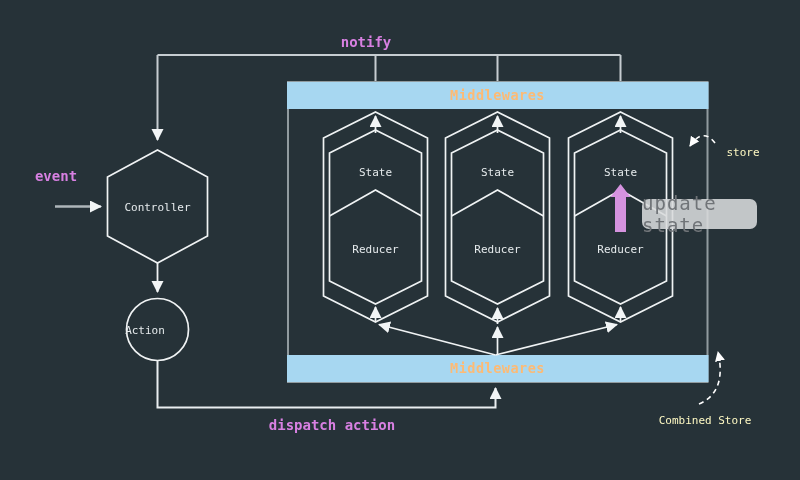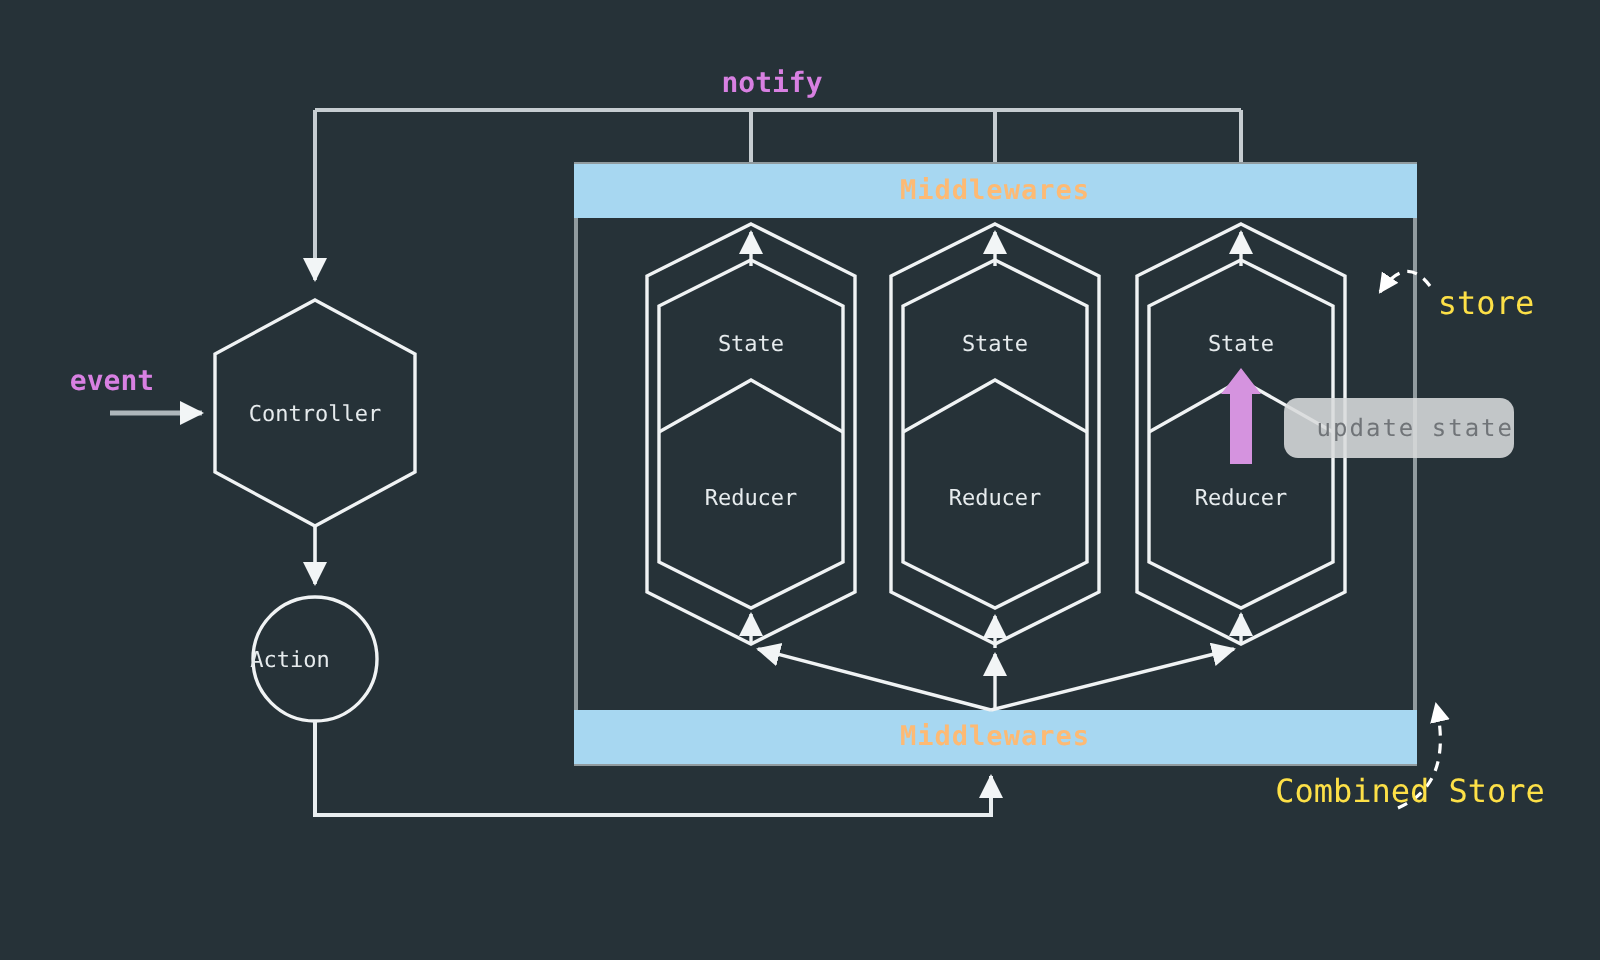--- a/index.html
+++ b/index.html
@@ -6,26 +6,26 @@
   #stage{
     position:relative;width:800px;height:480px;overflow:hidden;
     background:#263238;
     font-family:"DejaVu Sans Mono","Liberation Mono",monospace;
   }
   #stage svg{position:absolute;left:0;top:0;}
   .lbl{position:absolute;transform:translate(-50%,-50%);white-space:nowrap;line-height:1;}
   .node-text{color:#e6ebed;font-size:11px;}
   .bar-text{color:#fdba74;font-size:13.5px;font-weight:bold;letter-spacing:.5px;}
   .magenta{color:#d880e2;font-size:14px;font-weight:bold;}
-  .white-note{color:#fde047;font-size:16px;}
+  .white-note{color:#fef9c3;font-size:11px;}
   .badge{
     position:absolute;left:642px;top:199px;width:115px;height:30px;
     background:rgba(216,219,220,0.88);border-radius:7px;
-    display:flex;align-items:center;justify-content:flex-end;
-    color:#707478;font-size:12px;letter-spacing:1px;
+    display:flex;align-items:center;justify-content:flex-start;
+    color:#707478;font-size:19px;letter-spacing:1px;
   }
   .reference{
     position:absolute;right:10px;top:457px;
     color:#8b959b;font-size:11.5px;letter-spacing:.2px;
   }
 </style>
 </head>
 <body>
 
 <div id="stage">
@@ -104,37 +104,38 @@
     <polygon points="620.5,184 610.5,197 615,197 615,232 626,232 626,197 630.5,197" fill="#d593df"></polygon>
 
     <g stroke="#ffffff" stroke-width="1.6" stroke-dasharray="5 4" fill="none">
       <path d="M715,143 Q703,127 690,146" marker-end="url(#ahs)"></path>
     </g>
     <g stroke="#ffffff" stroke-width="1.6" stroke-dasharray="5 4" fill="none">
       <path d="M699,404 Q727,392 718,352" marker-end="url(#ahs)"></path>
     </g>
   </svg>
 
-  <div class="lbl magenta" style="left:386px;top:42px;">notify</div>
-  <div class="lbl magenta" style="left:56px;top:191px;">event</div>
+  <div class="lbl magenta" style="left:366px;top:42px;">notify</div>
+  <div class="lbl magenta" style="left:56px;top:176px;">event</div>
+  <div class="lbl magenta" style="left:332px;top:425px;">dispatch action</div>
 
   <div class="lbl node-text" style="left:157.5px;top:206.5px;">Controller</div>
   <div class="lbl node-text" style="left:145px;top:329.5px;">Action</div>
 
   <div class="lbl bar-text" style="left:497.5px;top:96px;">Middlewares</div>
   <div class="lbl bar-text" style="left:497.5px;top:369px;">Middlewares</div>
 
   <div class="lbl node-text" style="left:375.5px;top:172px;">State</div>
   <div class="lbl node-text" style="left:497.5px;top:172px;">State</div>
   <div class="lbl node-text" style="left:620.5px;top:172px;">State</div>
   <div class="lbl node-text" style="left:375.5px;top:249px;">Reducer</div>
   <div class="lbl node-text" style="left:497.5px;top:249px;">Reducer</div>
   <div class="lbl node-text" style="left:620.5px;top:249px;">Reducer</div>
 
   <div class="badge">
     <span>update state</span>
   </div>
 
   <div class="lbl white-note" style="left:743px;top:152px;">store</div>
-  <div class="lbl white-note" style="left:705px;top:396px;">Combined Store</div>
+  <div class="lbl white-note" style="left:705px;top:420px;">Combined Store</div>
 
 
 </div>
 
 </body></html>

